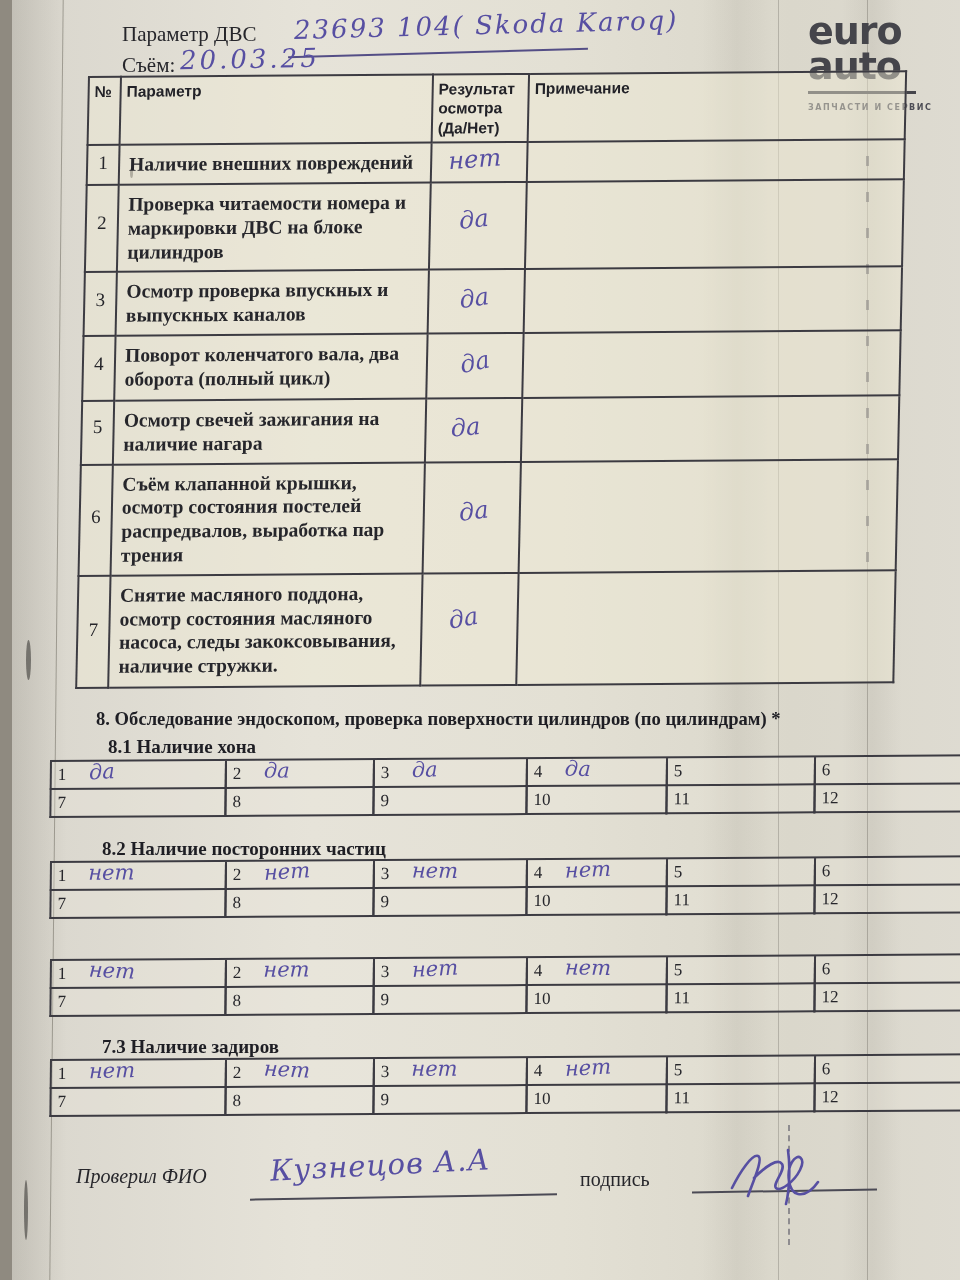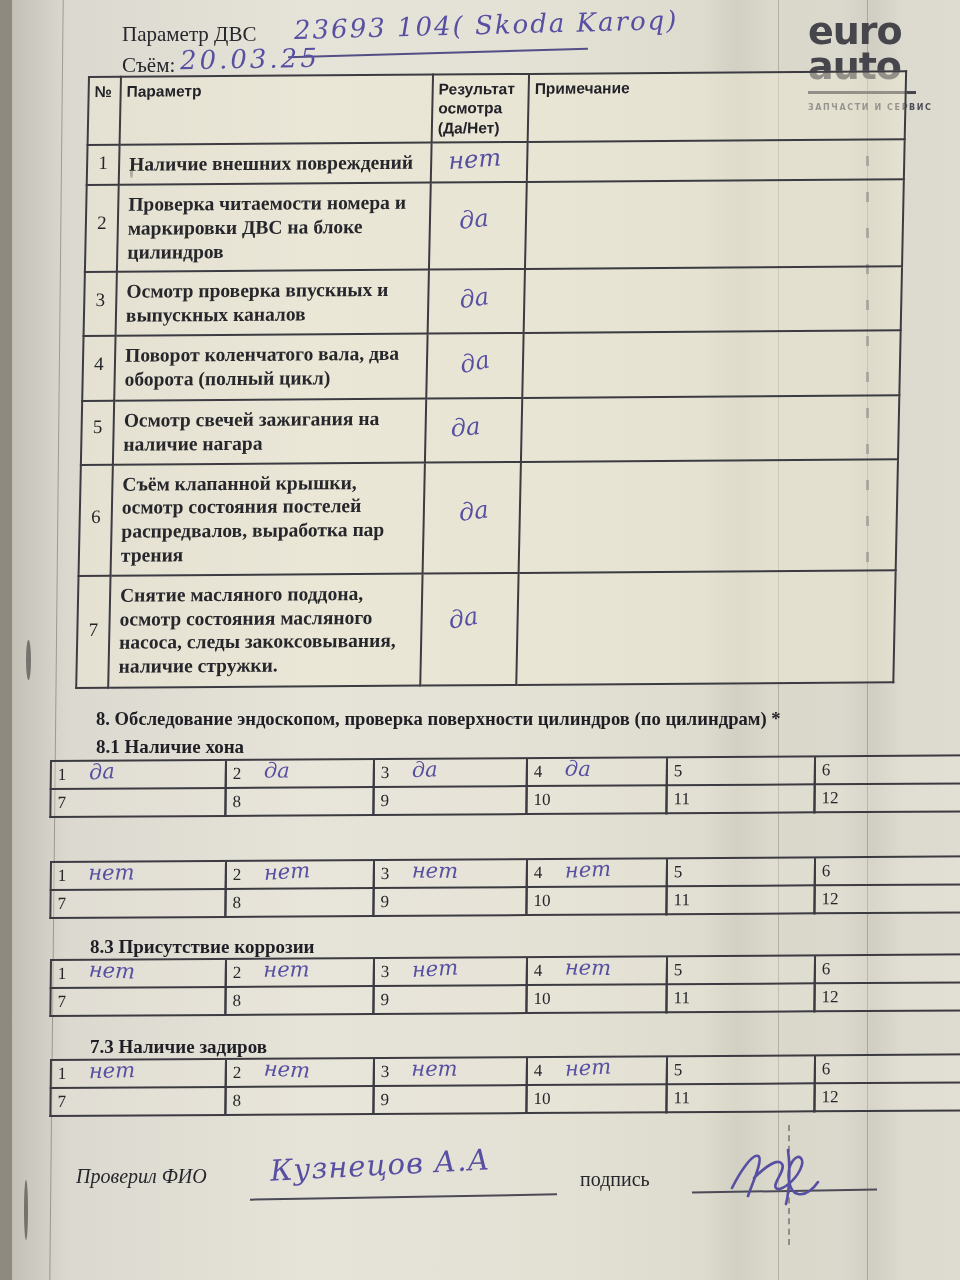--- a/index.html
+++ b/index.html
@@ -57,21 +57,21 @@
   tr.r5{height:63px;} tr.r6{height:110px;} tr.r7{height:112px;} tr.rh{height:60px;}
 
   
   .watermark { position:absolute; left:308px; top:594px; font-family:"DejaVu Sans", sans-serif;
      font-weight:bold; font-size:57px; letter-spacing:3px; color:rgba(150,145,126,0.40);
      filter:blur(0.7px); white-space:nowrap; z-index:9; }
 
   
   .s8-title { position:absolute; left:84px; top:708px; font-weight:bold; font-size:19px;
               color:#1e1e24; width:840px; transform:scaleX(0.98); transform-origin:left; }
-  .sub-label { position:absolute; font-weight:bold; font-size:19px; color:#1e1e24; }
+  .sub-label { position:absolute; font-weight:bold; font-size:19px; color:#1e1e24;margin-left:12px; }
   .grid { position:absolute; left:38px; width:925px; border-top:2px solid #3c3b42;
           transform:skewX(-1deg) rotate(-0.35deg); transform-origin:top left;
           background:rgba(240,237,222,0.25); }
   .g-row { display:flex; height:28px; }
   .g-cell { border:2px solid #3c3b42; border-top:none; margin-left:-2px; display:flex;
             align-items:center; padding-left:6px; overflow:visible; position:relative; }
   .g-row .g-cell:first-child { margin-left:0; }
   .g-row:nth-child(2) .g-cell { border-top:none; }
   .g-cell:nth-child(1){width:177px;} .g-cell:nth-child(2){width:150px;}
   .g-cell:nth-child(3){width:155px;} .g-cell:nth-child(4){width:142px;}
@@ -244,20 +244,21 @@
           <span class="g-num">11</span>
           <span class="ink g-val" style="transform: rotate(2deg);"></span>
         </div>
         <div class="g-cell">
           <span class="g-num">12</span>
           <span class="ink g-val" style="transform: rotate(-1deg);"></span>
         </div>
       </div>
     </div>
 
+  <div class="sub-label" style="left:78px;top:838px">8.2 Наличие посторонних частиц</div>
   <div class="grid" style="top:861px">
       <div class="g-row">
         <div class="g-cell">
           <span class="g-num">1</span>
           <span class="ink g-val" style="transform: rotate(0deg);">нет</span>
         </div>
         <div class="g-cell">
           <span class="g-num">2</span>
           <span class="ink g-val" style="transform: rotate(-3deg);">нет</span>
         </div>
@@ -299,21 +300,20 @@
           <span class="g-num">11</span>
           <span class="ink g-val" style="transform: rotate(-2deg);"></span>
         </div>
         <div class="g-cell">
           <span class="g-num">12</span>
           <span class="ink g-val" style="transform: rotate(2deg);"></span>
         </div>
       </div>
     </div>
 
-  <div class="sub-label" style="left:78px;top:936px">8.3 Присутствие коррозии</div>
   <div class="grid" style="top:959px">
       <div class="g-row">
         <div class="g-cell">
           <span class="g-num">1</span>
           <span class="ink g-val" style="transform: rotate(3deg);">нет</span>
         </div>
         <div class="g-cell">
           <span class="g-num">2</span>
           <span class="ink g-val" style="transform: rotate(0deg);">нет</span>
         </div>

